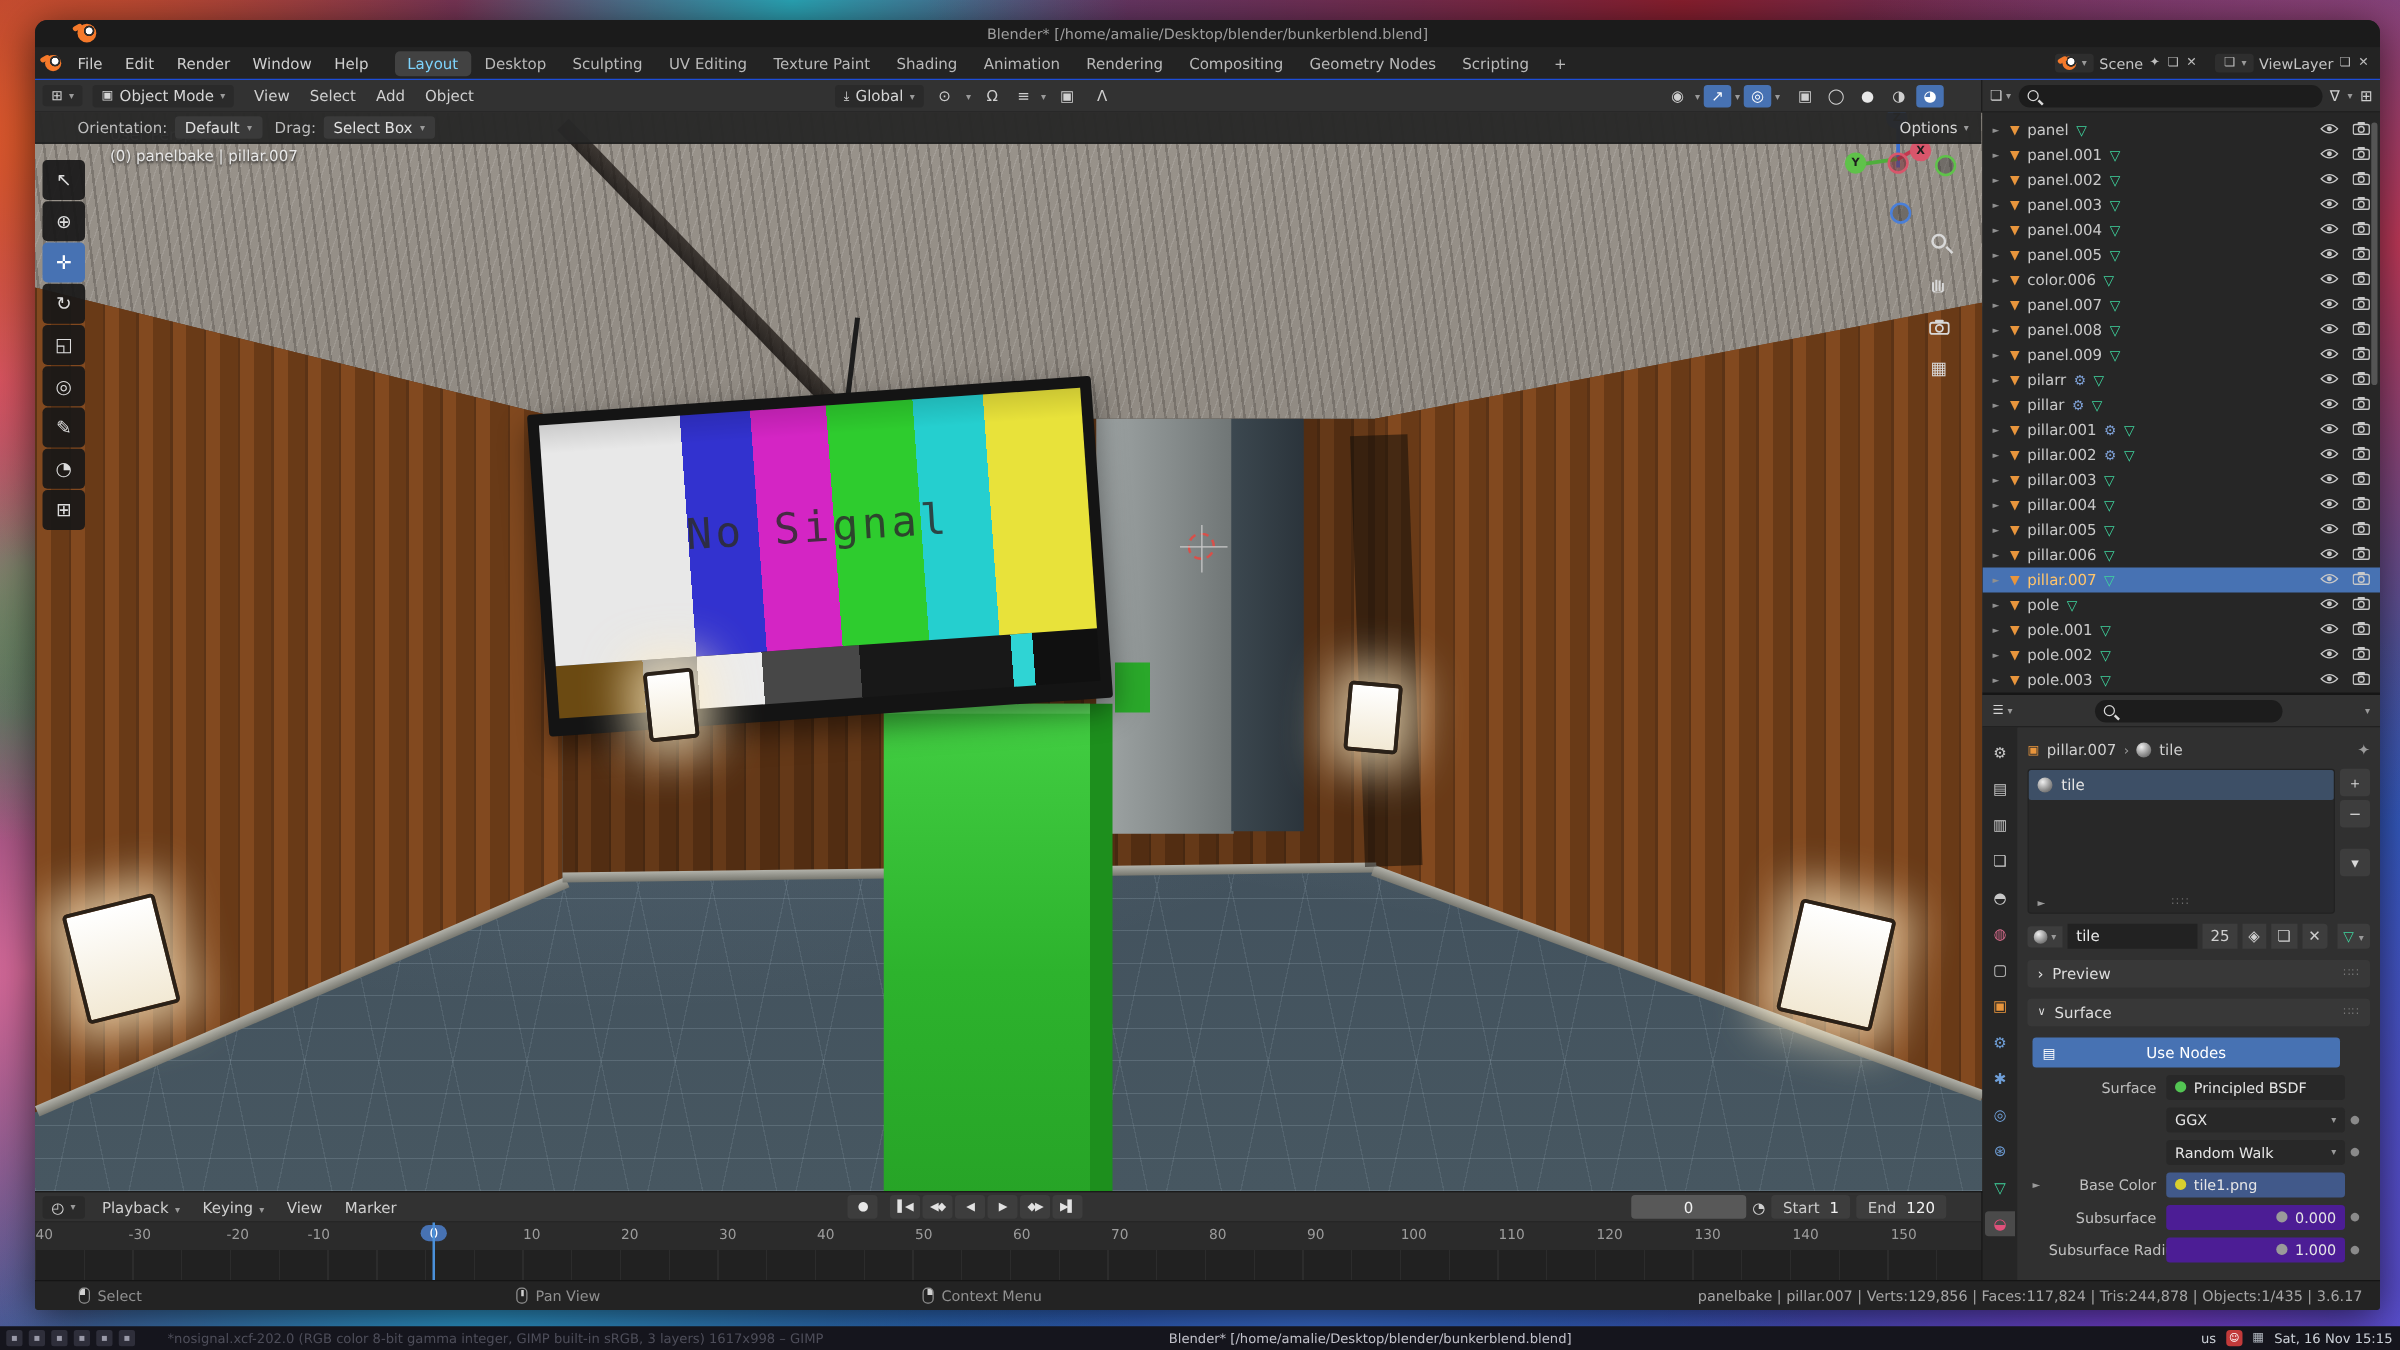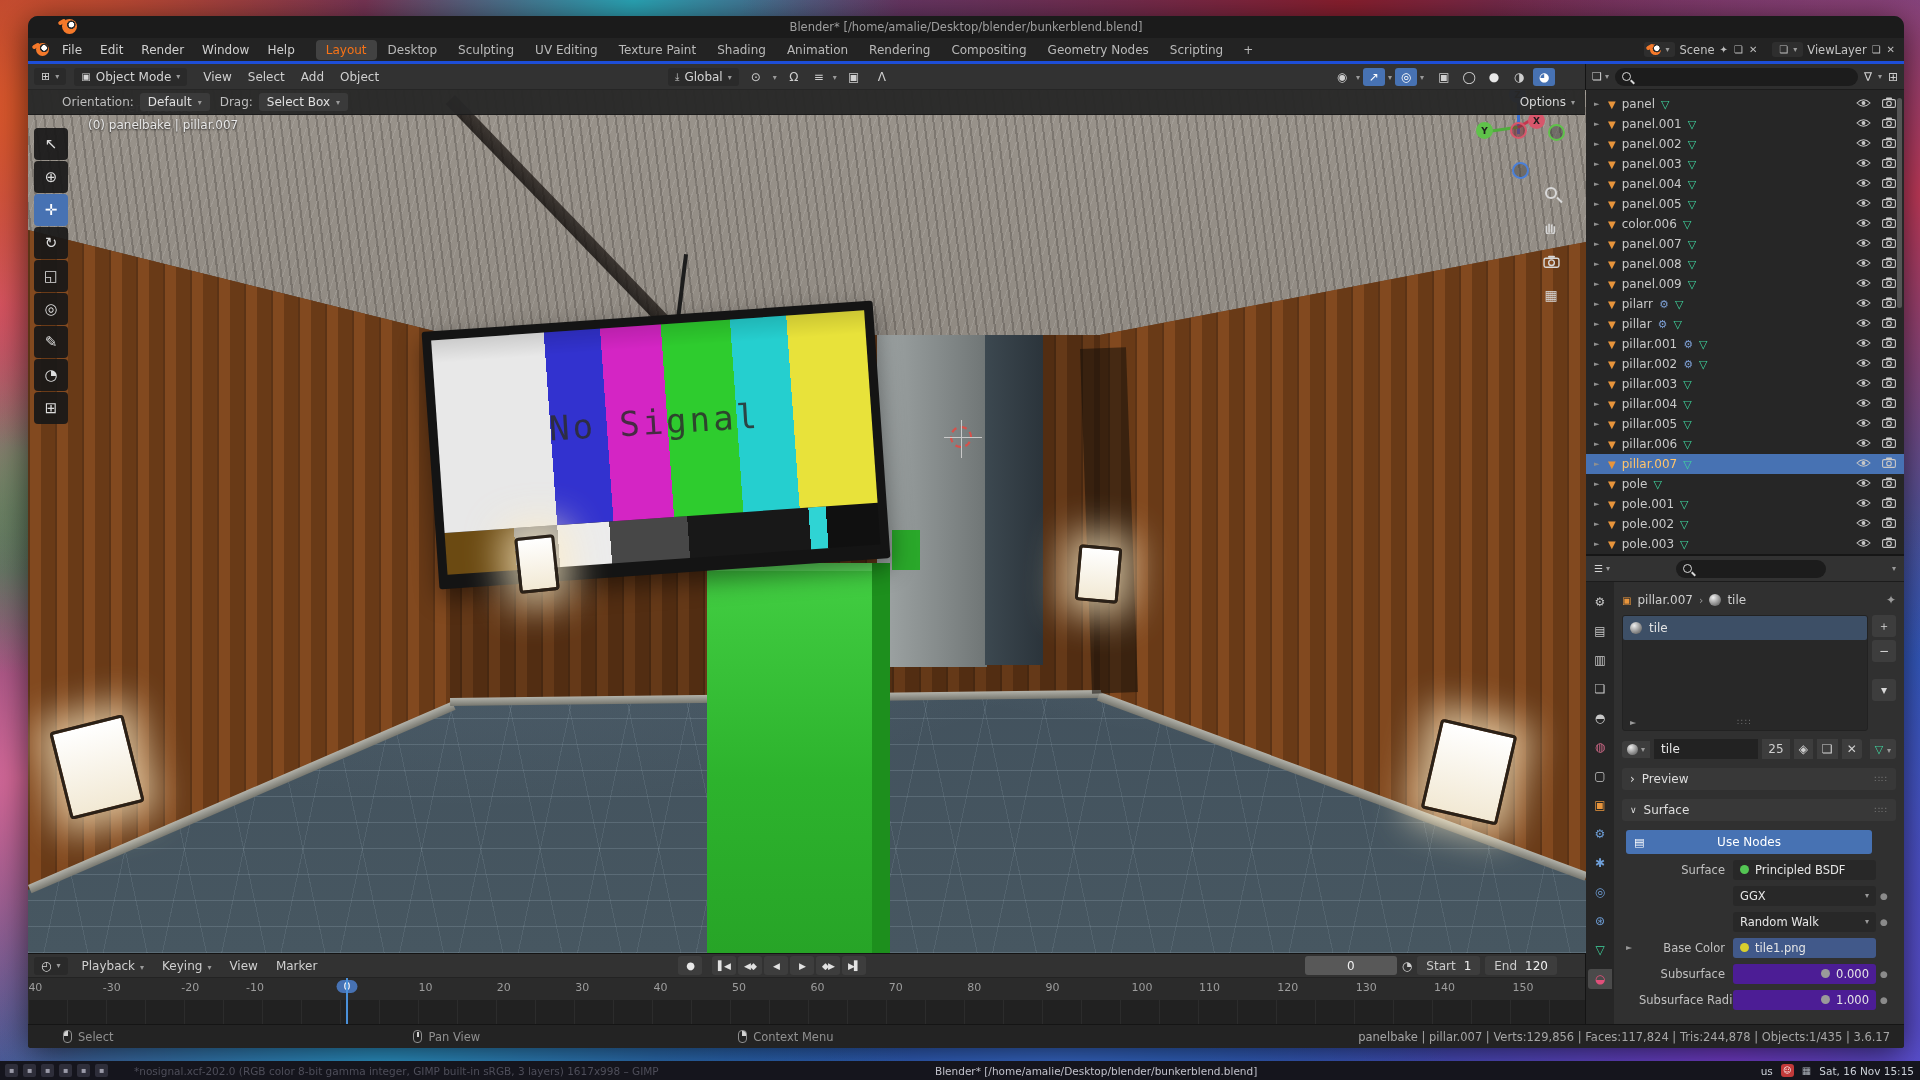--- a/index.html
+++ b/index.html
@@ -15,25 +15,25 @@
  radial-gradient(circle at 100% 18%,#c43a5a,transparent 22%),
  radial-gradient(circle at 70% 0%,#8a1f2e,transparent 35%),
  radial-gradient(circle at 33% 0%,#2aa7b8,transparent 16%),
  linear-gradient(135deg,#8c2f3f,#2b4fae 60%,#1a6fc4);}
 #blender{position:absolute;left:28px;top:16px;width:1876px;height:1032px;background:#2b2b2b;border-radius:10px 10px 3px 3px;overflow:hidden;box-shadow:0 6px 34px rgba(0,0,0,.65);font-size:12px;color:#d5d5d5;}
 
 #titlebar{position:absolute;top:0;left:0;right:0;height:22px;background:#1b1b1b;display:flex;align-items:center;justify-content:center;color:#9e9e9e;font-size:11.5px;}
 .blogo{display:inline-block;width:15px;height:15px;border-radius:50%;background:radial-gradient(circle at 62% 38%,#fff 0 2.5px,#2b2b2b 3px 4px,#f5792a 4.5px);position:relative;}
 .blogo::before{content:"";position:absolute;left:-4px;top:1px;width:8px;height:4px;background:#f5792a;border-radius:4px;transform:rotate(-28deg);}
 #win-icon{position:absolute;left:34px;top:3px;}
-#topbar{position:absolute;top:22px;left:0;right:0;height:26px;background:#232323;display:flex;align-items:center;padding:0 8px;border-bottom:3px solid #1d4ed8;}
+#topbar{position:absolute;top:22px;left:0;right:0;height:26px;background:#232323;display:flex;align-items:center;padding:0 8px;border-bottom:1px solid #1d4ed8;}
 .menu{padding:2px 9px;color:#cfcfcf;border-radius:3px;}
 #workspaces{display:flex;margin-left:12px;gap:1px;}
 .wtab{padding:3px 10px;color:#b9b9b9;border-radius:4px;}
-.wtab.active{background:#424242;color:#f97316;}
+.wtab.active{background:#424242;color:#7dd3fc;}
 #topbar-right{margin-left:auto;display:flex;align-items:center;gap:4px;color:#c3c3c3;font-size:11.5px;}
 .tb-ico{color:#bdbdbd;font-size:10px;padding:0 1px;}
 .mini-field{display:flex;align-items:center;gap:4px;background:#2e2e2e;border-radius:3px;padding:2px 6px;}
 .chev{font-size:8px;color:#9a9a9a;}
 
 #viewport{position:absolute;left:0;top:48px;width:1558px;height:889px;background:#202020;border-right:1px solid #141414;}
 #vp-header{position:absolute;top:0;left:0;right:0;height:26px;background:#323232;display:flex;align-items:center;padding:0 6px;z-index:30;border-bottom:1px solid #262626;}
 .hdr-pill{display:flex;align-items:center;gap:5px;background:#2a2a2a;border-radius:3px;padding:2px 7px;margin-right:8px;}
 .vp-menu{padding:2px 8px;color:#d0d0d0;}
 #vp-center{position:absolute;left:640px;top:0;height:26px;display:flex;align-items:center;gap:6px;z-index:31;}
@@ -1017,21 +1017,21 @@
         <span class="tick cur" style="left: 319px;">0</span>
         <span class="tick" style="left: 397.4px;">10</span>
         <span class="tick" style="left: 475.8px;">20</span>
         <span class="tick" style="left: 554.2px;">30</span>
         <span class="tick" style="left: 632.6px;">40</span>
         <span class="tick" style="left: 711px;">50</span>
         <span class="tick" style="left: 789.4px;">60</span>
         <span class="tick" style="left: 867.8px;">70</span>
         <span class="tick" style="left: 946.2px;">80</span>
         <span class="tick" style="left: 1024.6px;">90</span>
-        <span class="tick" style="left: 1103px; margin-left: 11px;">100</span>
+        <span class="tick" style="left: 1103px;">100</span>
         <span class="tick" style="left: 1181.4px;">110</span>
         <span class="tick" style="left: 1259.8px;">120</span>
         <span class="tick" style="left: 1338.2px;">130</span>
         <span class="tick" style="left: 1416.6px;">140</span>
         <span class="tick" style="left: 1495px;">150</span>
       </div>
     <div id="tl-strip"></div>
     <div id="playhead"></div>
   </div>
 

